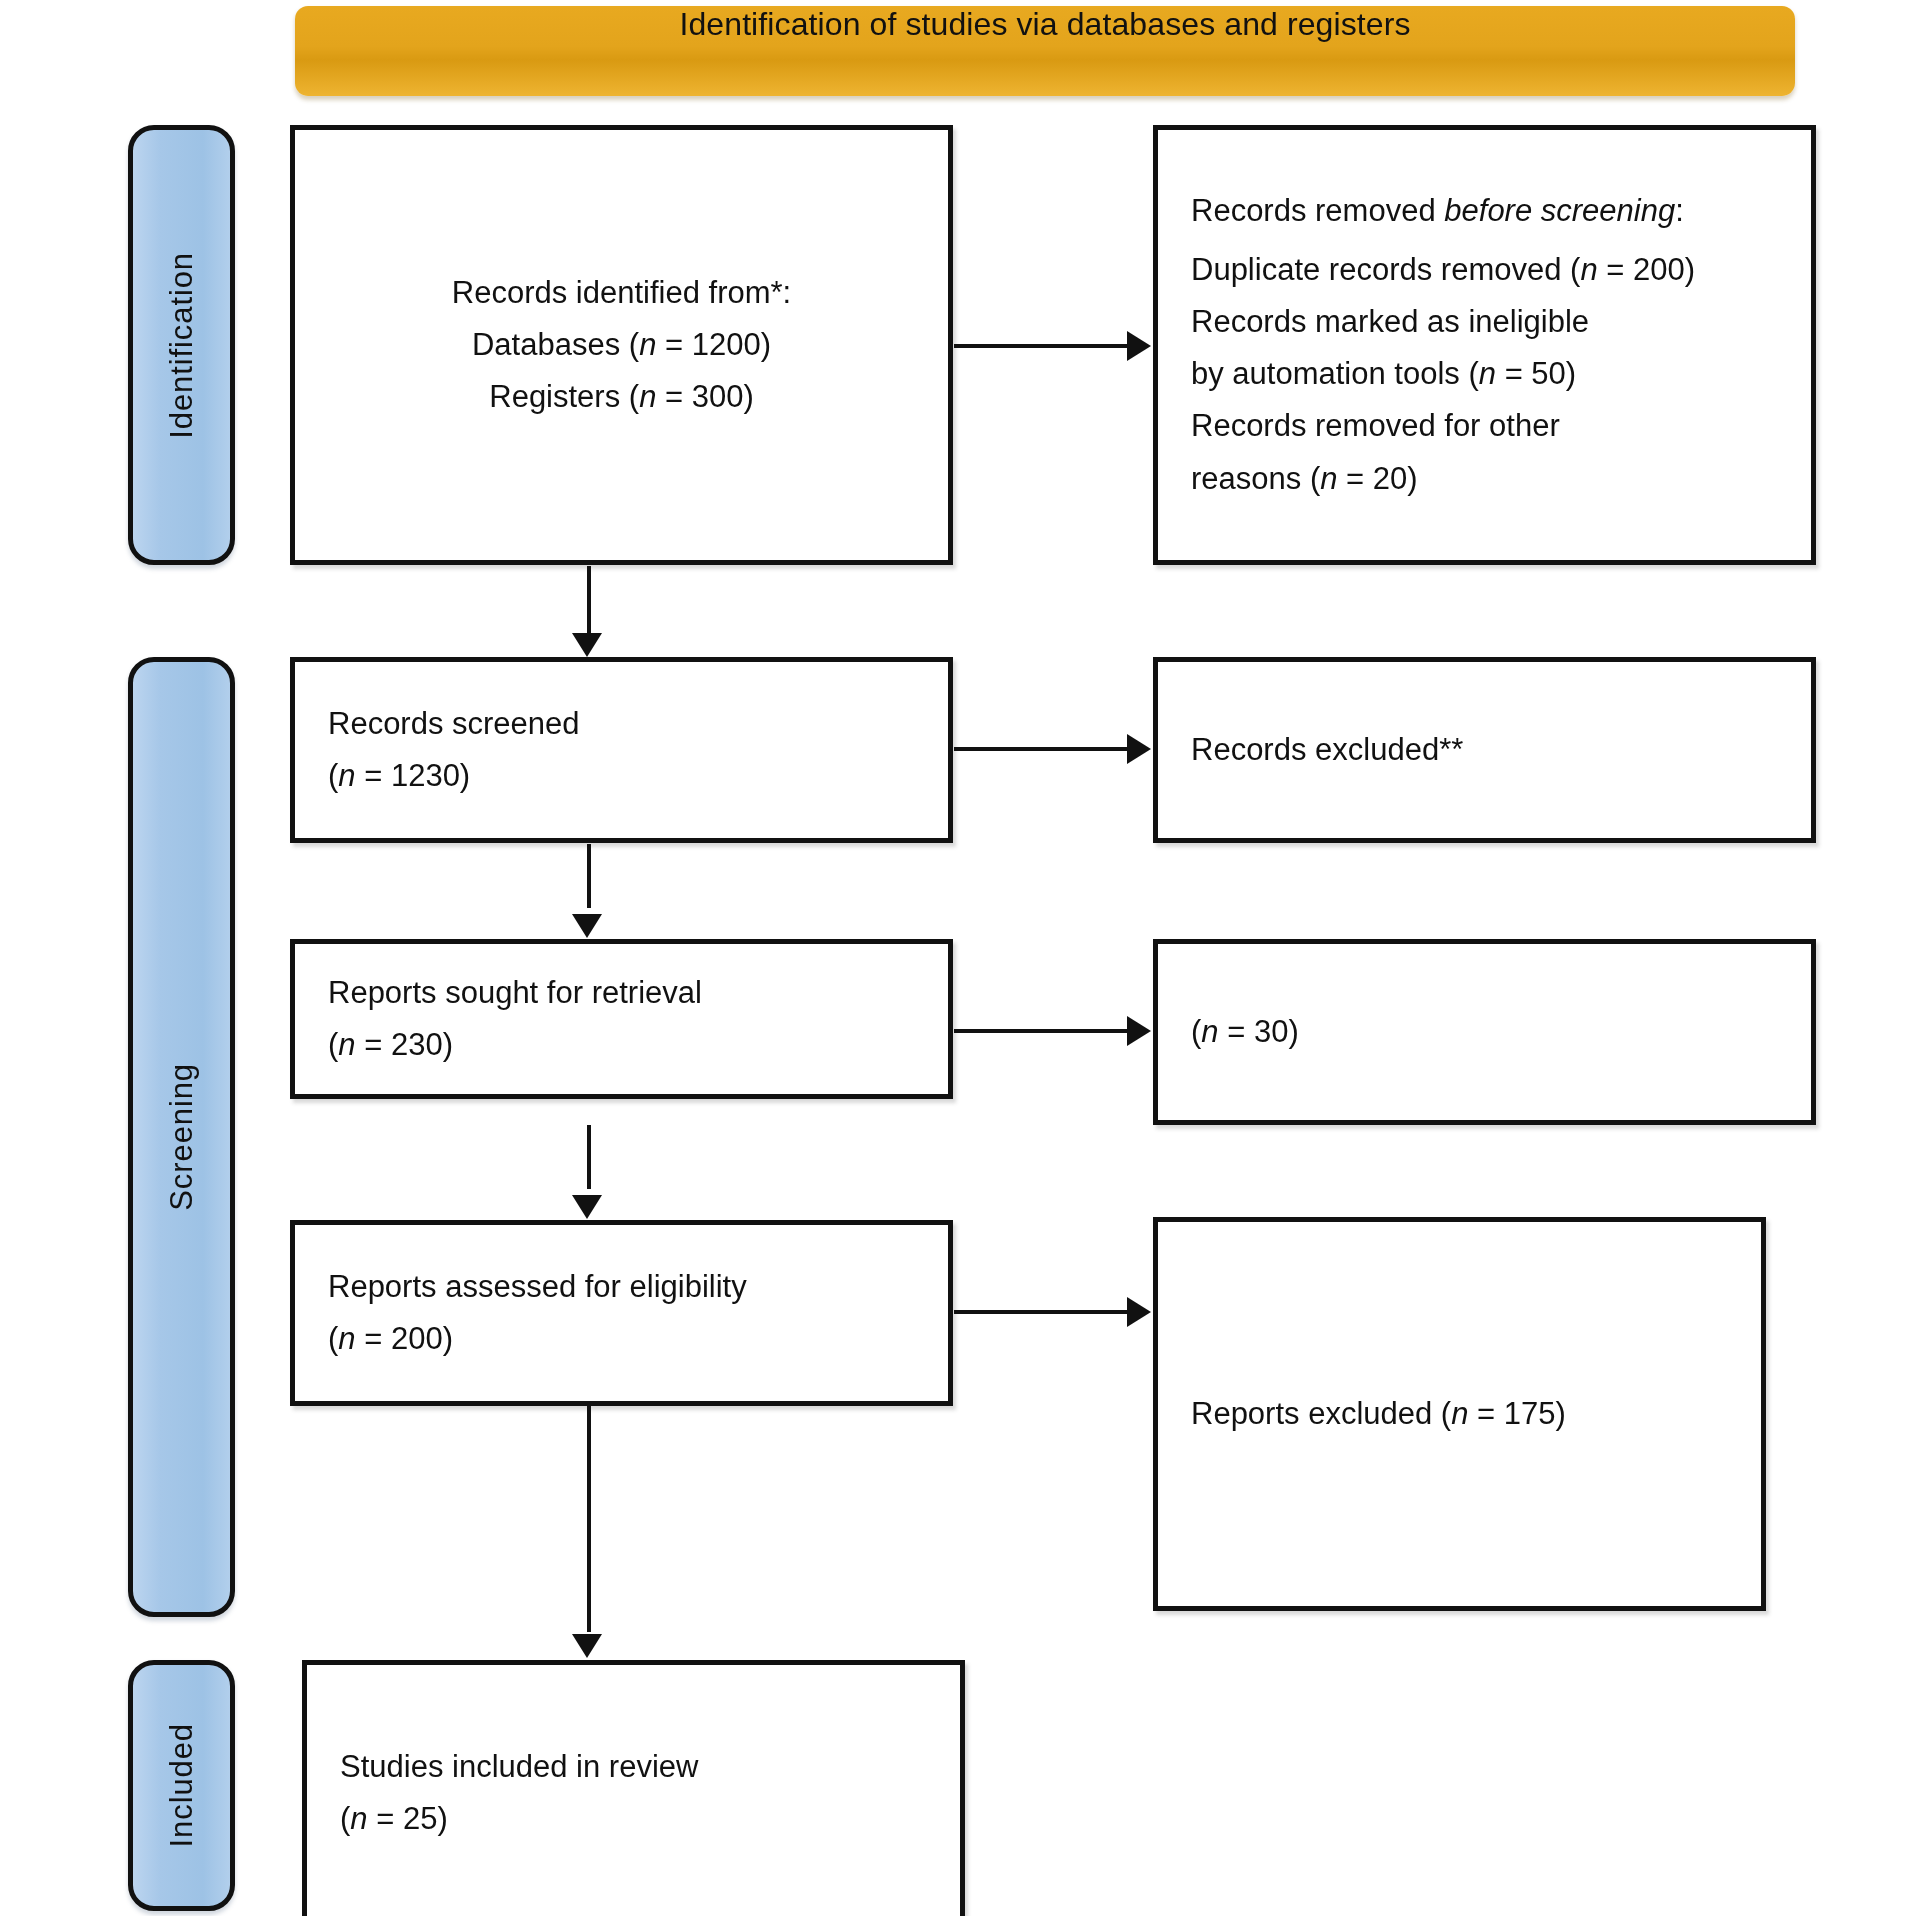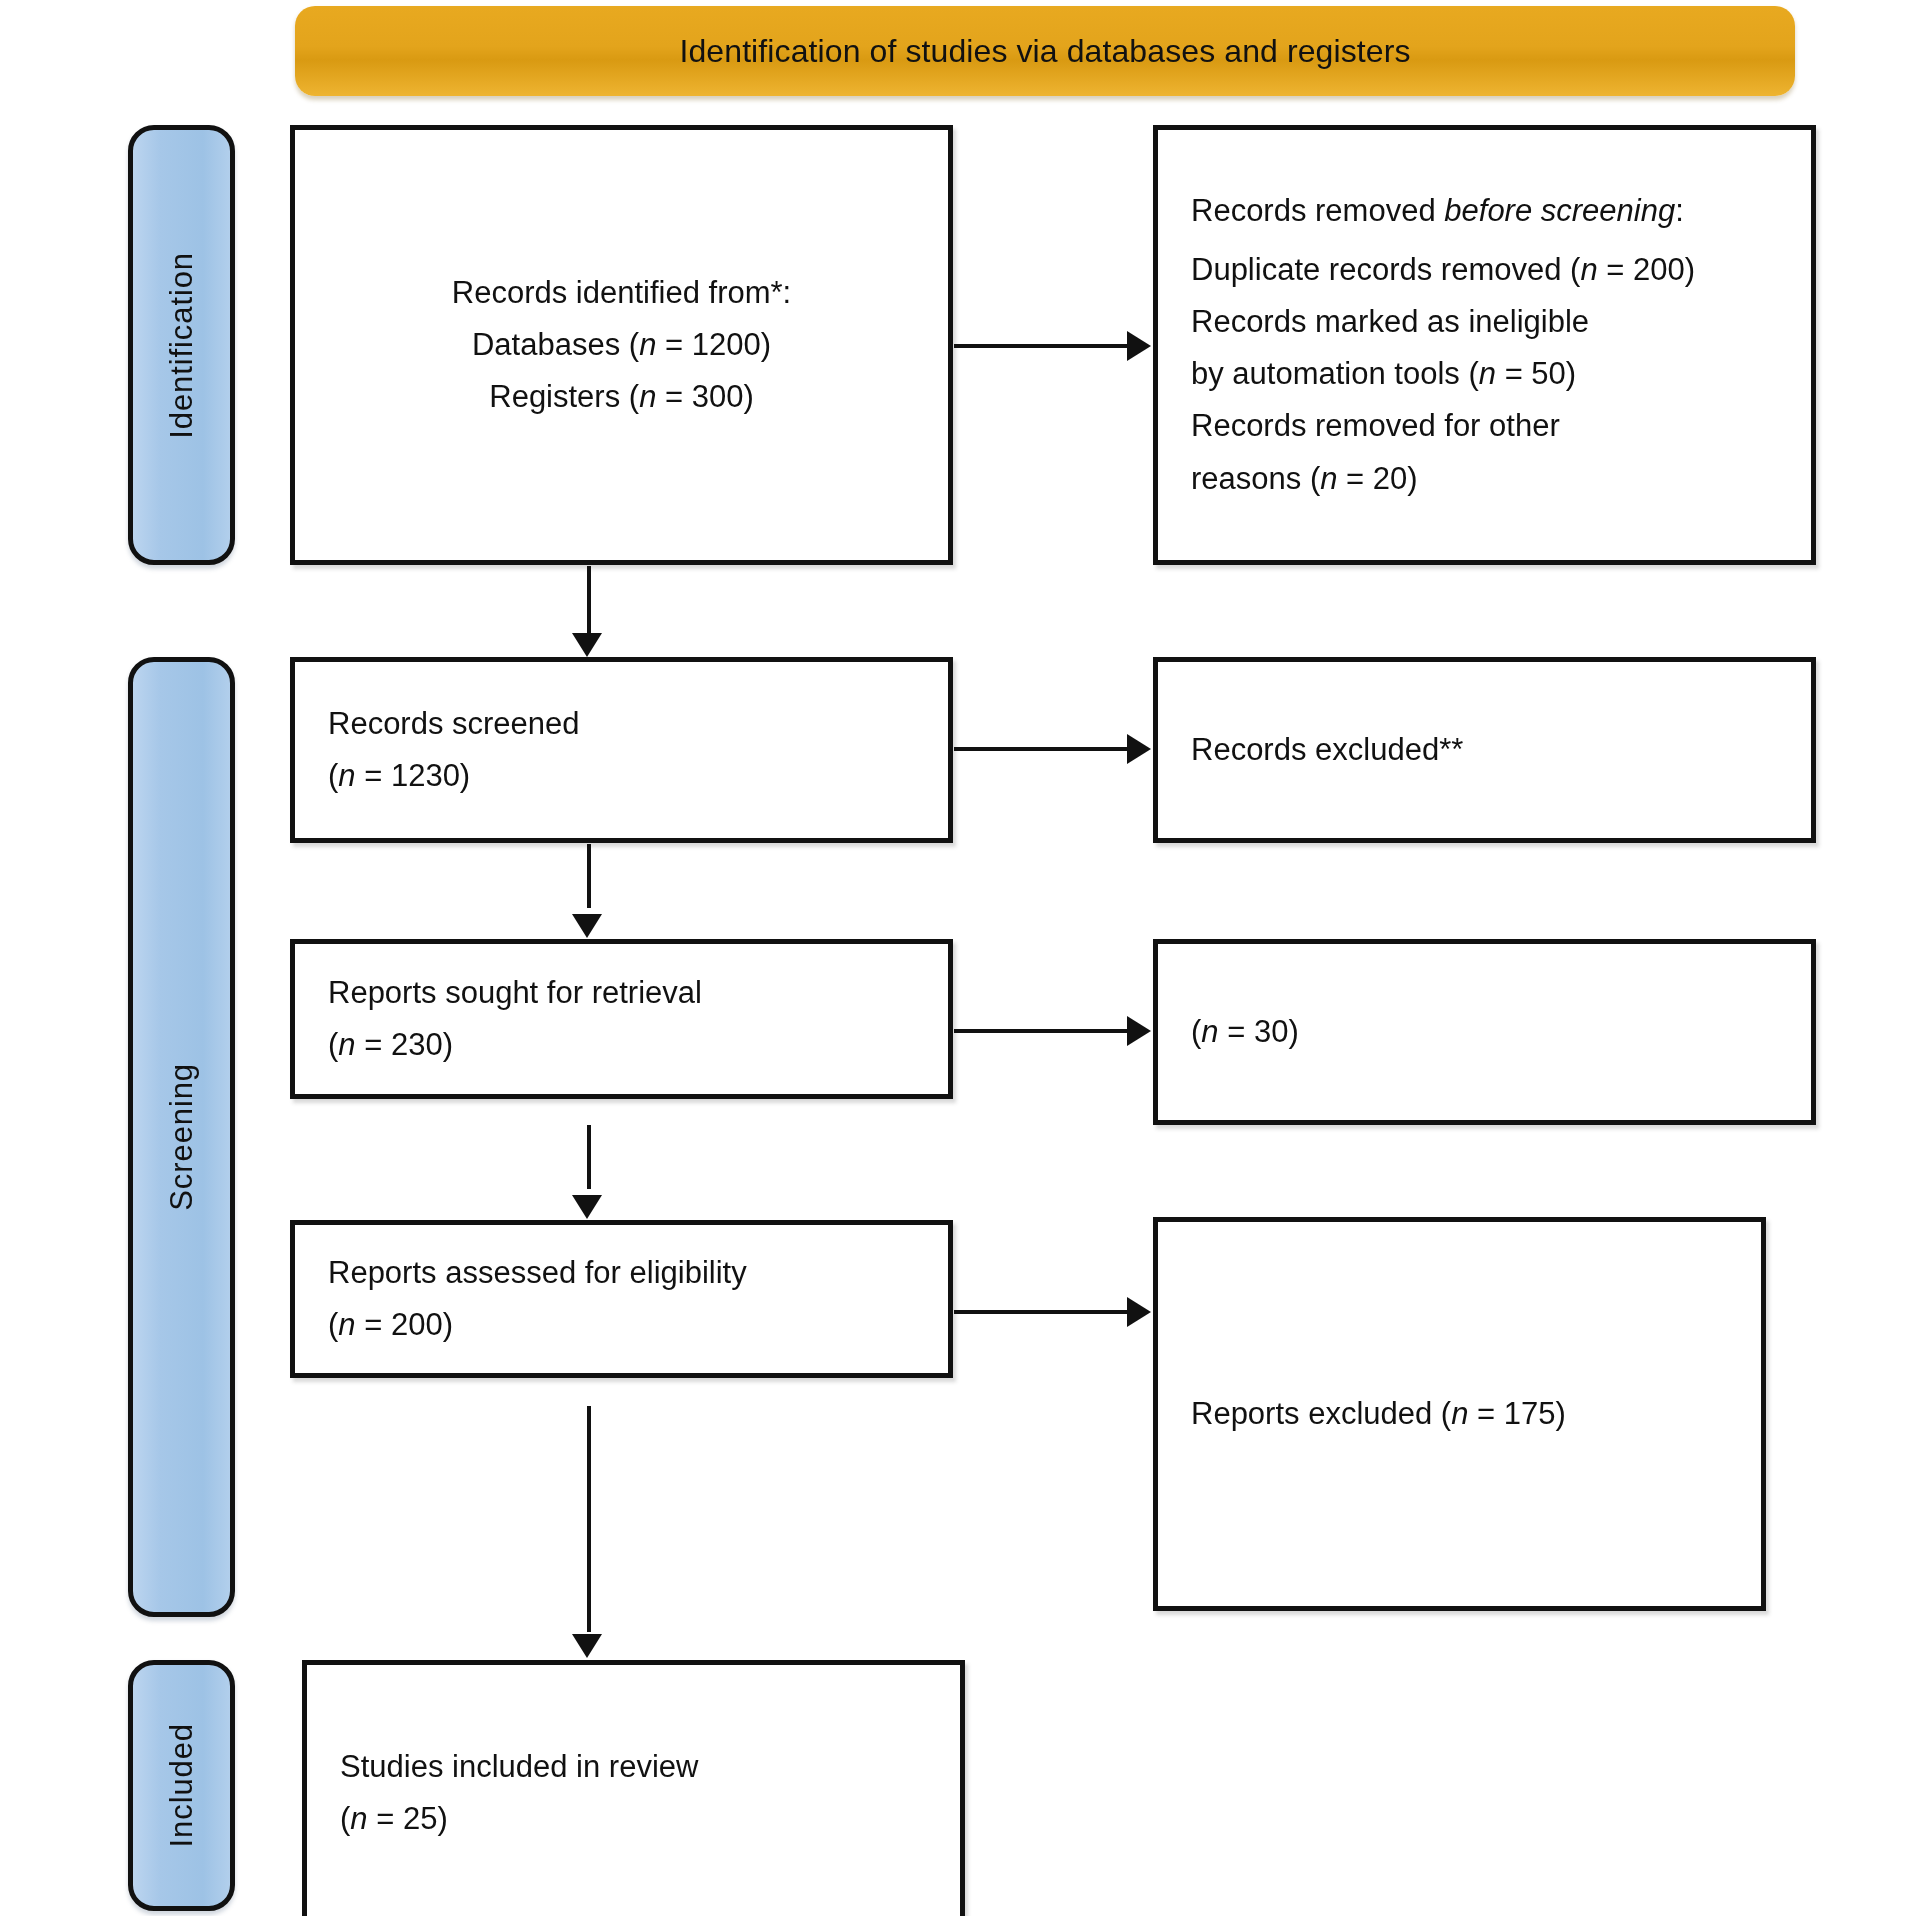--- a/index.html
+++ b/index.html
@@ -18,25 +18,24 @@
     overflow: hidden;
   }
 
   
   .banner {
     position: absolute;
     left: 295px;
     top: 6.1px;
     width: 1500px;
     height: 90px;
-    border-radius: 20px;
+    border-radius: 13px;
     background: linear-gradient(to bottom, #e8a920 0%, #e3a41c 45%, #d99a12 60%, #eeb431 100%);
     box-shadow: 0 3.1px 4.3px rgba(120,90,20,0.28);
     display: flex;
-    align-items: center;
     justify-content: center;
   }
   .banner-title {
     font-size: 32px;
     color: #111111;
     letter-spacing: 0.1px;
     text-align: center;
   }
 
   
@@ -182,21 +181,21 @@
       <p><span>(</span><i>n</i><span> = 230)</span></p>
     </div>
   </div>
 
   <div class="node" style="left:1153px; top:939px; width:663px; height:186px;">
     <div class="pad">
       <p><span>(</span><i>n</i><span> = 30)</span></p>
     </div>
   </div>
 
-  <div class="node" style="left:290px; top:1220px; width:663px; height:158px;">
+  <div class="node" style="left:290px; top:1220px; width:663px; height:186px;">
     <div class="pad">
       <p>Reports assessed for eligibility</p>
       <p><span>(</span><i>n</i><span> = 200)</span></p>
     </div>
   </div>
 
   <div class="node" style="left:1153px; top:1217px; width:613px; height:394px;">
     <div class="pad">
       <p><span>Reports excluded (</span><i>n</i><span> = 175)</span></p>
     </div>

